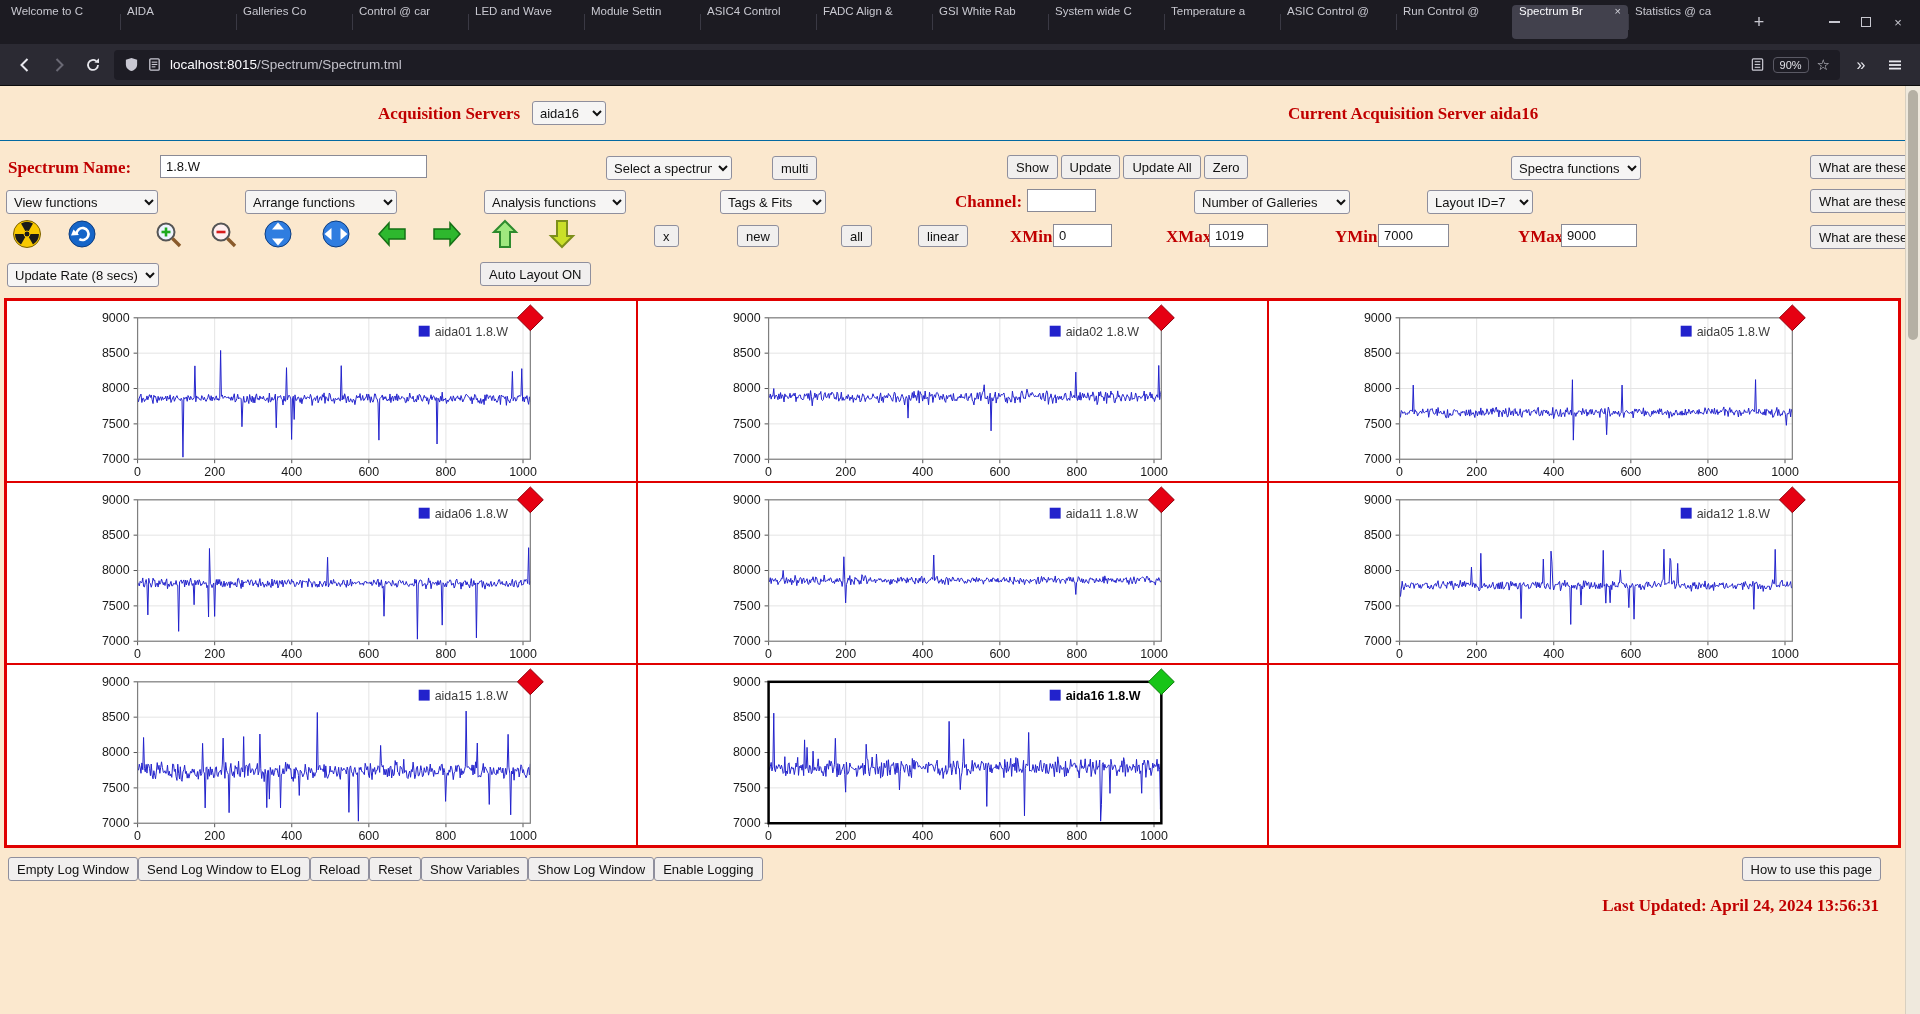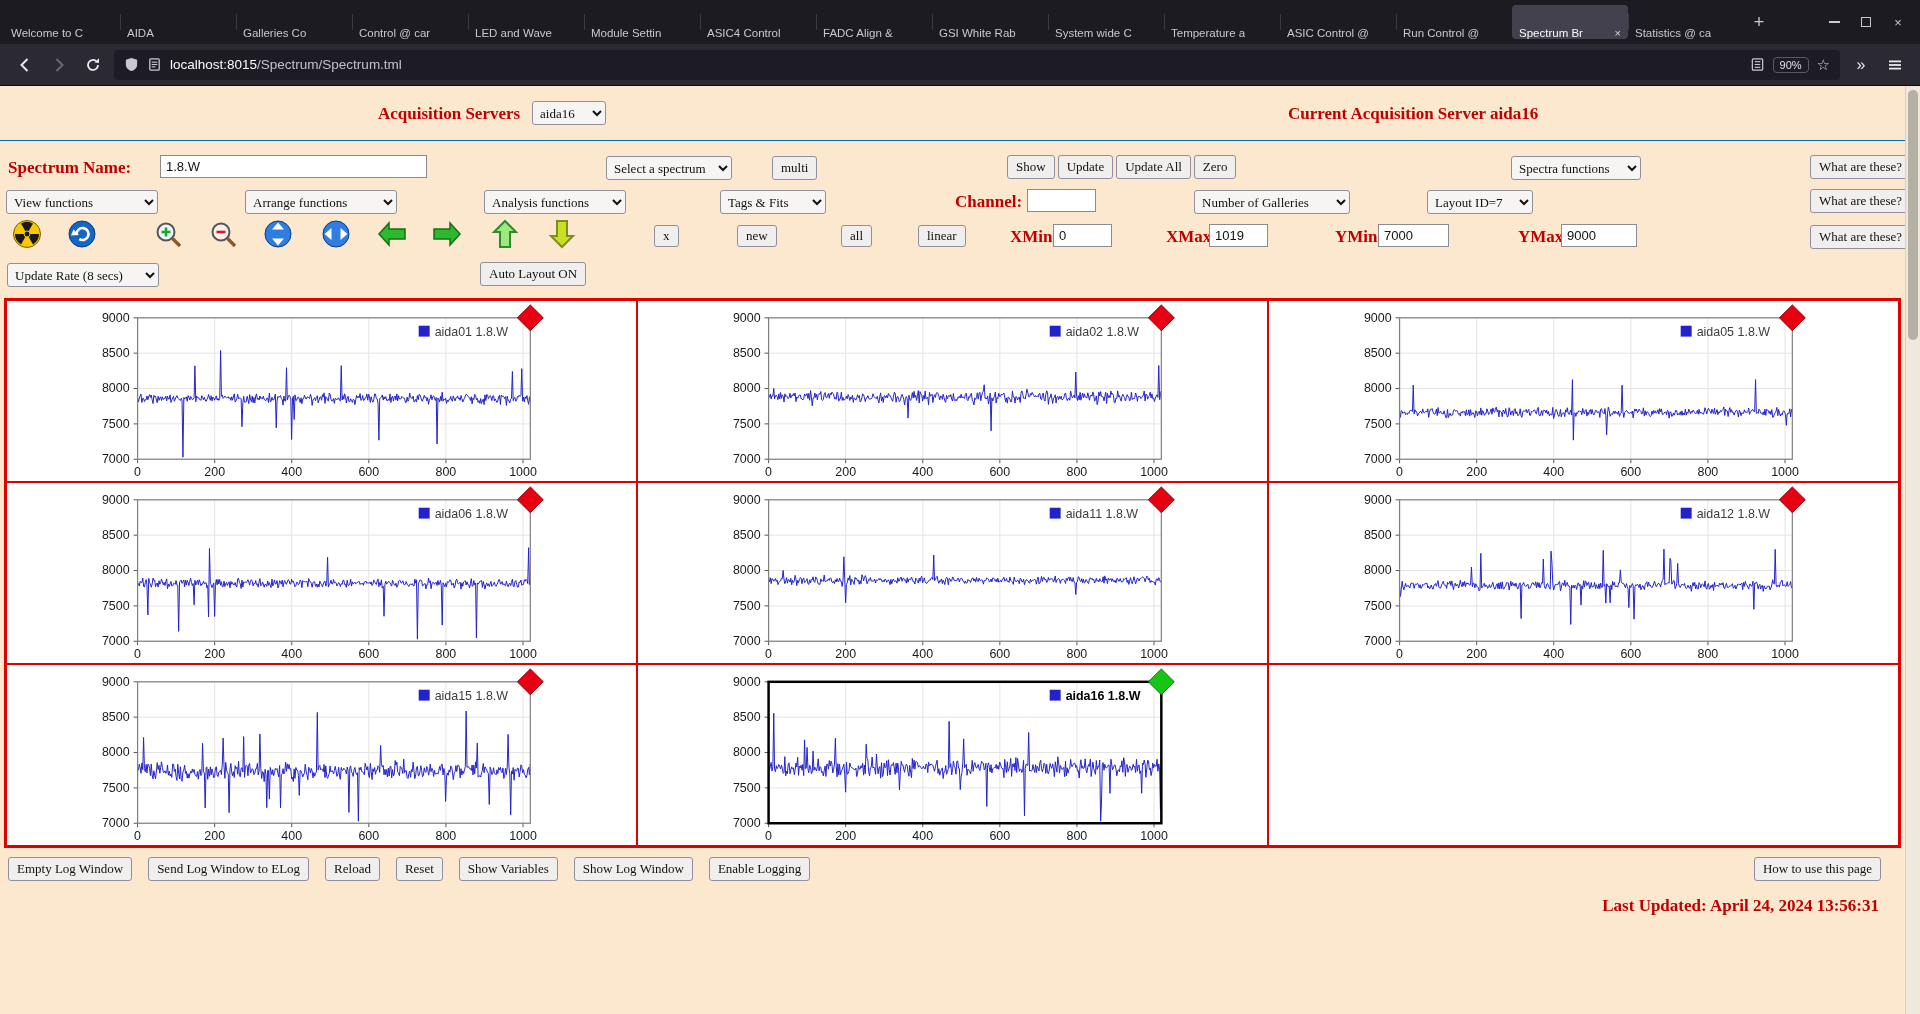--- a/index.html
+++ b/index.html
@@ -2,21 +2,21 @@
 <html><head>
 <meta charset="utf-8">
 <style>
   *{box-sizing:border-box;margin:0;padding:0}
   html,body{width:1920px;height:1014px;overflow:hidden;background:#1c1b22;font-family:"Liberation Sans",sans-serif}
   .browser{width:1920px;height:1014px;display:flex;flex-direction:column}
 
   
   .tabbar{height:44px;background:#1c1b22;display:flex;align-items:center;padding:5px 6px 5px 4px}
   .tabs{display:flex;height:34px;overflow:hidden}
-  .tab{width:116px;height:34px;border-radius:4px;display:flex;align-items:flex-end;padding:0 7px;color:#c8c8d0;font-size:11.5px;position:relative;flex:0 0 auto;overflow:hidden;white-space:nowrap;cursor:default}
+  .tab{width:116px;height:34px;border-radius:4px;display:flex;align-items:flex-start;padding:0 7px;color:#c8c8d0;font-size:11.5px;position:relative;flex:0 0 auto;overflow:hidden;white-space:nowrap;cursor:default}
   .tab+.tab::before{content:"";position:absolute;left:0;top:9px;bottom:9px;width:1px;background:#3a3944}
   .tab.active{background:#42414d;color:#fbfbfe}
   .tab.active::before{display:none}
   .tab-label{overflow:hidden;white-space:nowrap;flex:1}
   .tab-close{margin-left:4px;font-size:11px;color:#d5d5dd}
   .newtab{width:30px;height:30px;color:#c8c8d0;font-size:18px;display:flex;align-items:center;justify-content:center;border-radius:4px;cursor:default}
   .wincontrols{margin-left:auto;display:flex}
   .winbtn{width:32px;height:30px;display:flex;align-items:center;justify-content:center;color:#c8c8d0;font-size:13px}
   .min-glyph{display:block;width:11px;border-bottom:2px solid #c8c8d0}
   .max-glyph{display:block;width:10px;height:10px;border:1.5px solid #c8c8d0}
@@ -47,34 +47,34 @@
   .midas-logo{width:58px;height:64px;background:#f3c418;border:1px solid #a88400;position:relative;display:flex;justify-content:center}
   .midas-text{font-family:"Liberation Serif",serif;font-style:italic;font-weight:bold;font-size:16px;color:#1b1b6e;margin-top:15px}
   .midas-red{position:absolute;right:4px;bottom:4px;width:12px;height:12px;background:#d42020}
   .midas-blue{position:absolute;left:5px;bottom:3px;width:9px;height:16px;background:#2244cc}
   .tcl-logo{width:26px;height:64px;background:#c41414;border:1px solid #7d0a0a;position:relative;overflow:hidden}
   .tcl-swoosh{position:absolute;left:4px;top:8px;width:18px;height:42px;background:#283593;border-radius:60% 40% 60% 40%;transform:rotate(18deg)}
 
   .acq-row{position:relative;height:55px;border-bottom:1px solid #0369a1}
   .controls{position:relative;height:157px}
 
-  button.std,select.std{font-family:Liberation Serif, serif;font-size:13px;height:24px;padding:1px 8px;background:#f1efee;border:1px solid #8f8f9d;border-radius:3px;color:#111;white-space:nowrap}
+  button.std,select.std{font-family:Liberation Sans, sans-serif;font-size:13px;height:24px;padding:1px 8px;background:#f1efee;border:1px solid #8f8f9d;border-radius:3px;color:#111;white-space:nowrap}
   select.std{padding:1px 3px;background:#f6f5f4}
   input.std{font-family:"Liberation Sans",sans-serif;font-size:13px;height:23px;padding:1px 5px;border:1px solid #8a8a95;background:#fff;color:#111}
   .btnrow{display:flex;gap:3px}
   .icon{position:absolute;top:78px;width:30px;height:30px;cursor:pointer}
   .icon svg{width:100%;height:100%;display:block}
 
   .chart-grid{display:grid;grid-template-columns:repeat(3,1fr);grid-auto-rows:182px;border:2px solid #e00000;background:#fff;margin:0 4px}
   .chart-cell{border:1px solid #e00000;position:relative;background:#fff}
   .chart-cell svg{position:absolute;inset:0;width:100%;height:100%}
   .chart-cell text{font-family:"Liberation Sans",sans-serif}
 
   .pg-footer{position:relative;height:44px;padding:9px 0 0 8px}
-  .fbtns{display:flex;gap:16px}
+  .fbtns{display:flex;gap:0}
   .help-btn{position:absolute;right:24px;top:9px}
   .last-updated{text-align:right;padding:4px 26px 0 0;font-family:"Liberation Serif",serif;font-weight:bold;font-size:17px;color:#c00000}
 </style>
 </head>
 <body>
 
 <div class="browser">
 
   <div class="tabbar">
     <div class="tabs" id="tabs">

